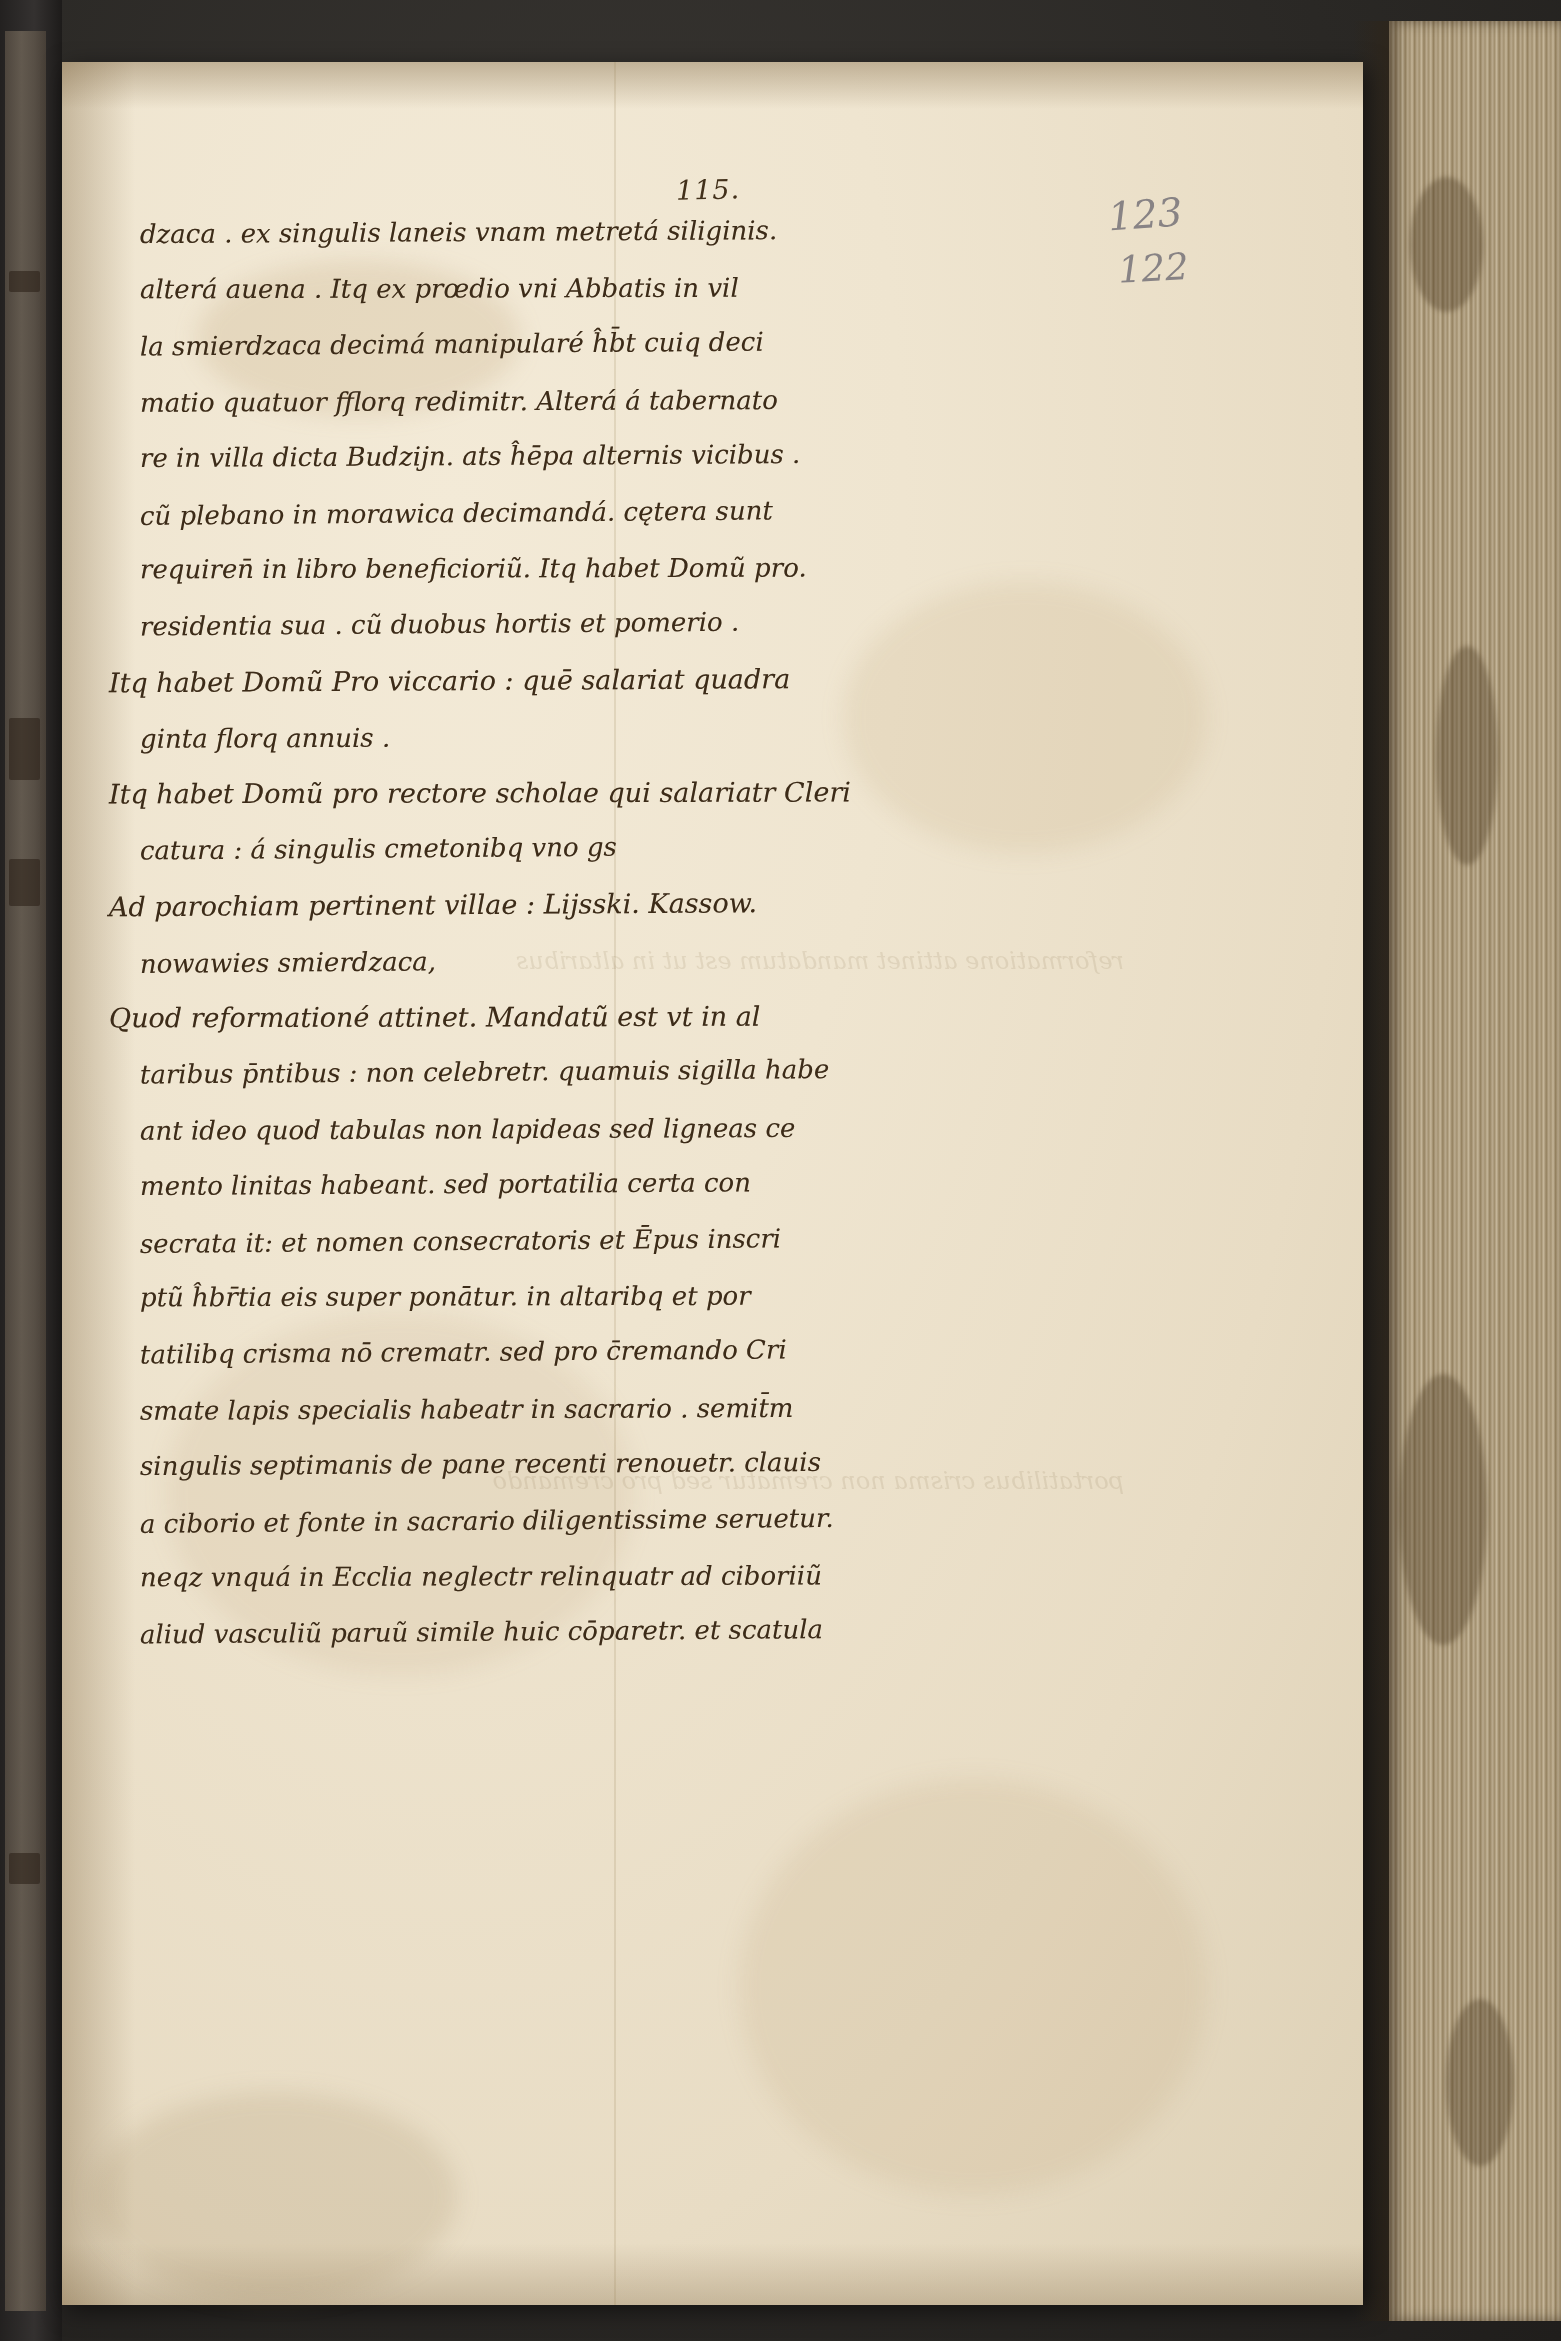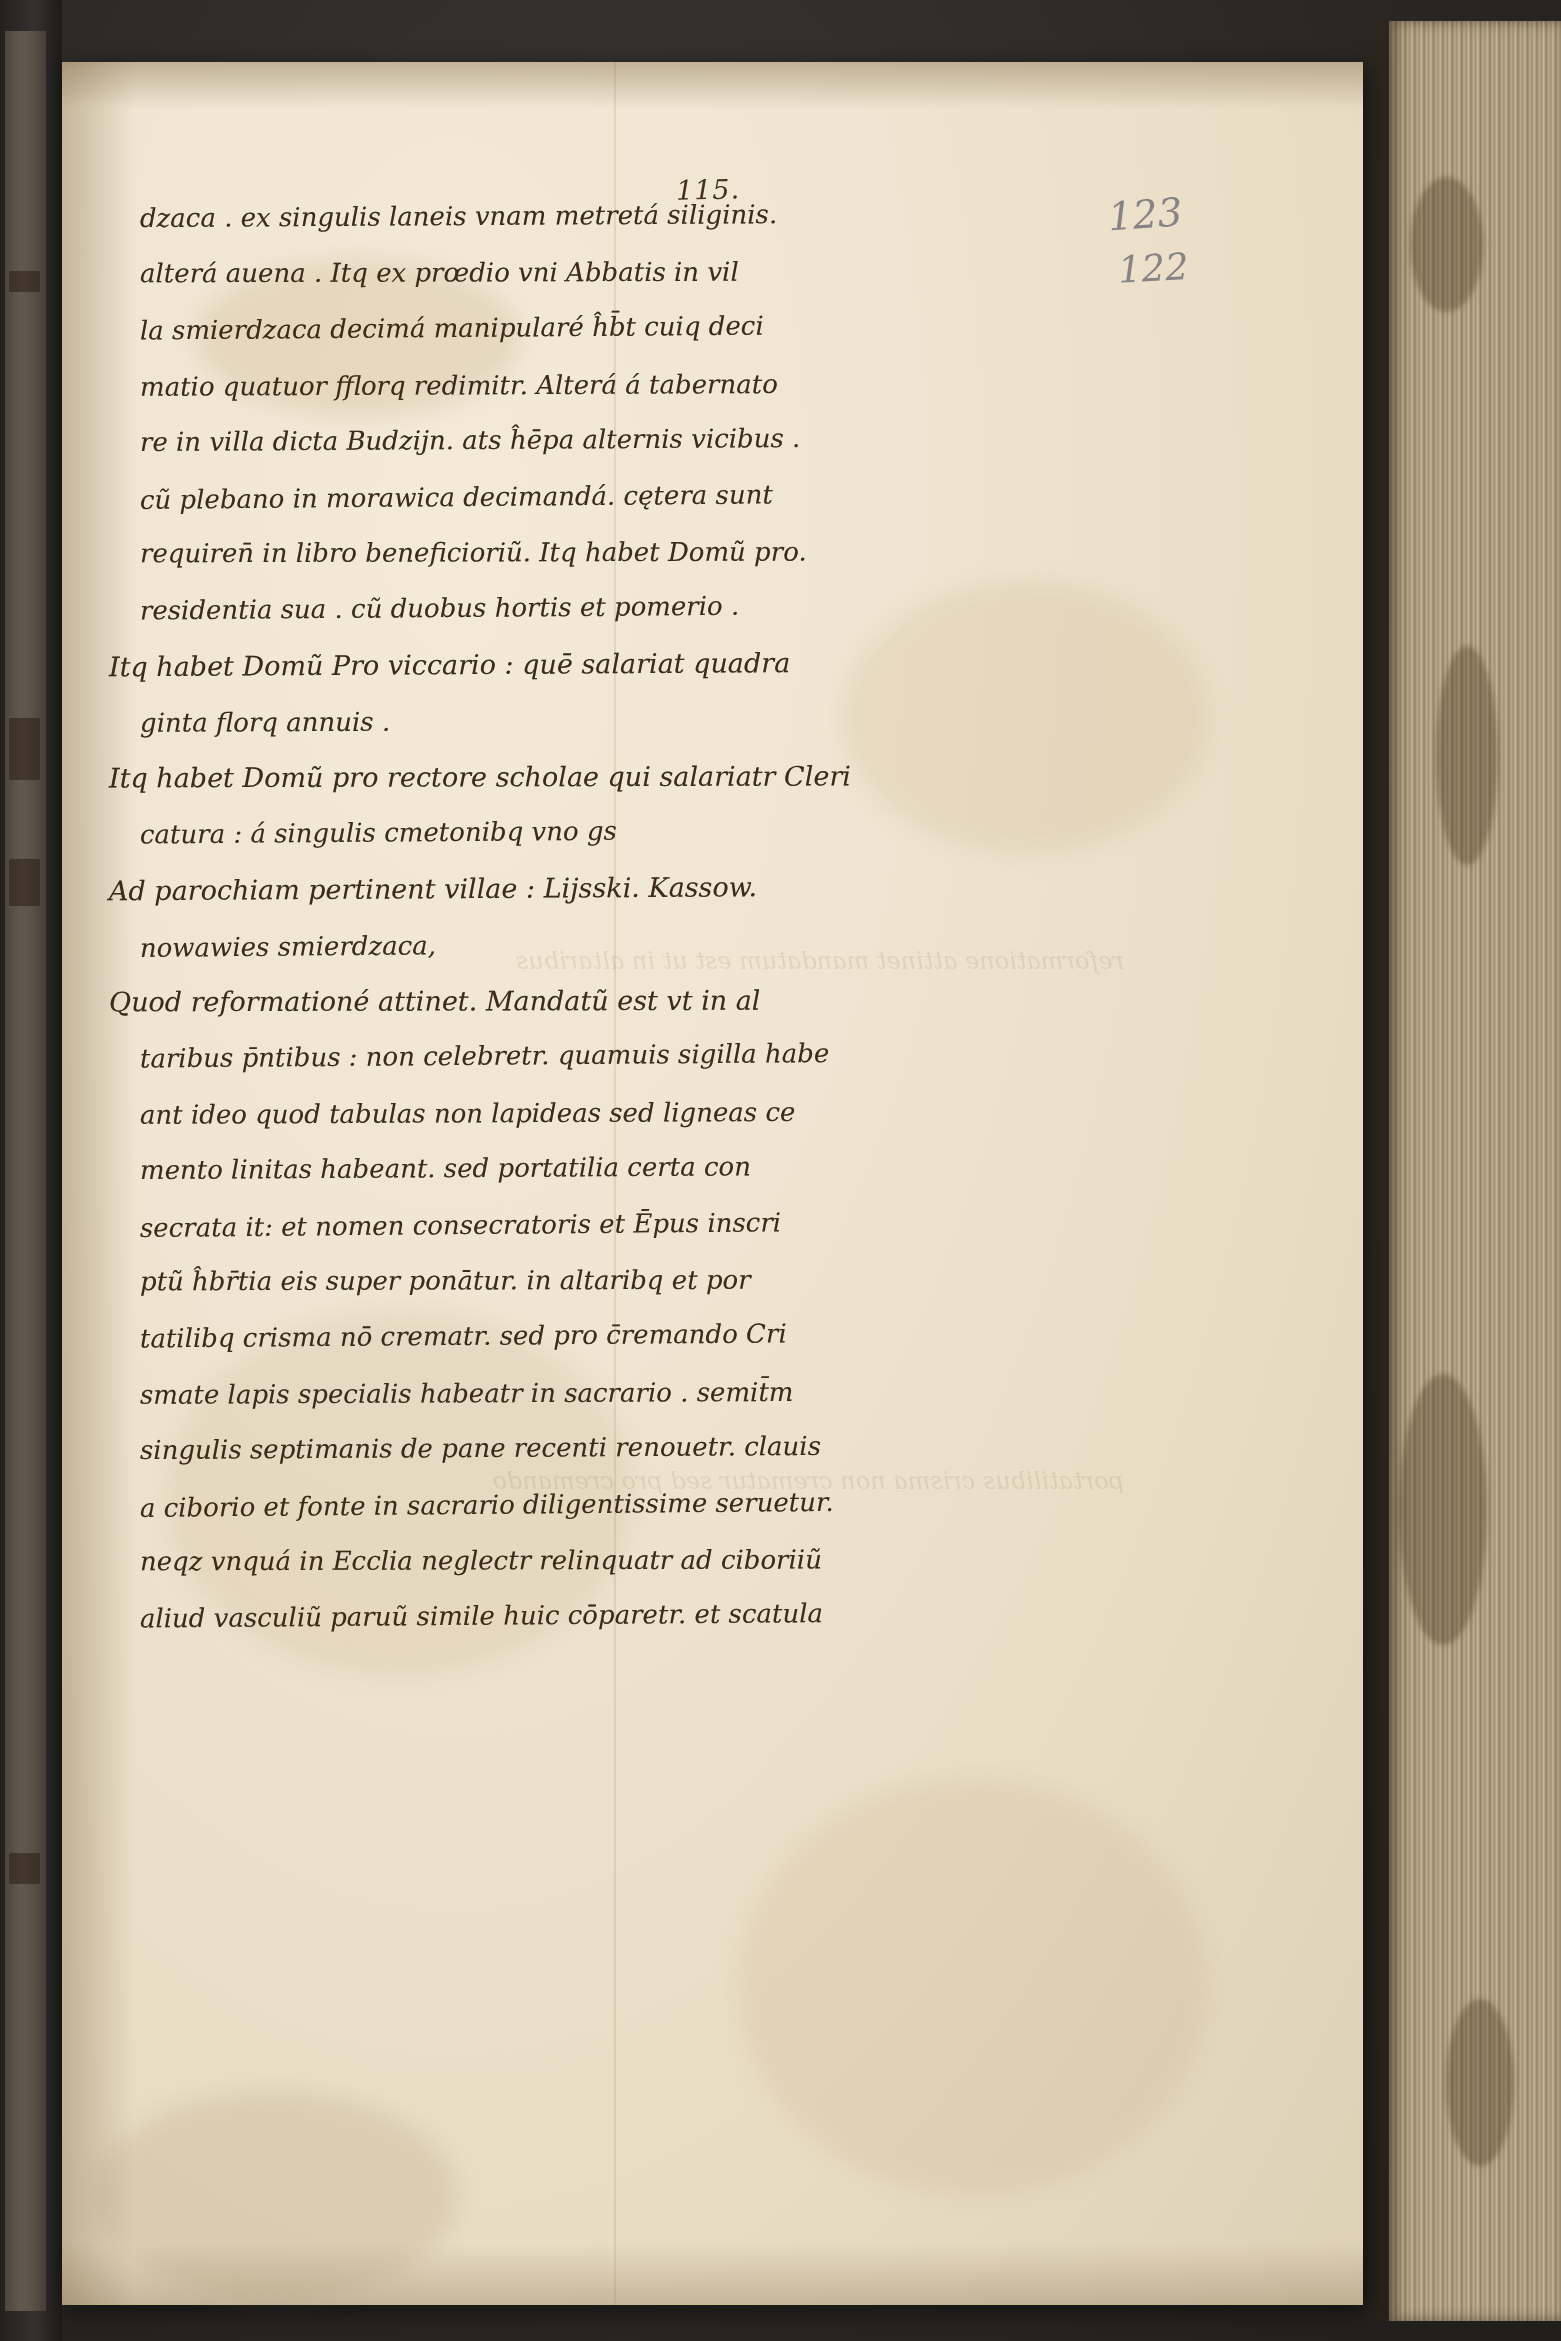--- a/index.html
+++ b/index.html
@@ -142,21 +142,21 @@
     color: #6d6a72;
     opacity: .78;
   }
   #pencil-1 { left: 1046px; top: 130px; font-size: 39px; transform: rotate(-4deg); }
   #pencil-2 { left: 1056px; top: 185px; font-size: 37px; transform: rotate(-3deg); }
 
   
   #textblock {
     position: absolute;
     left: 47px;
-    top: 140px;
+    top: 156px;
     width: 1072px;
     text-decoration: underline;
   }
   .line {
     position: relative;
     font-size: 26px;
     line-height: 1.0;
     height: 56px;
     white-space: nowrap;
     color: #3c2b18;

